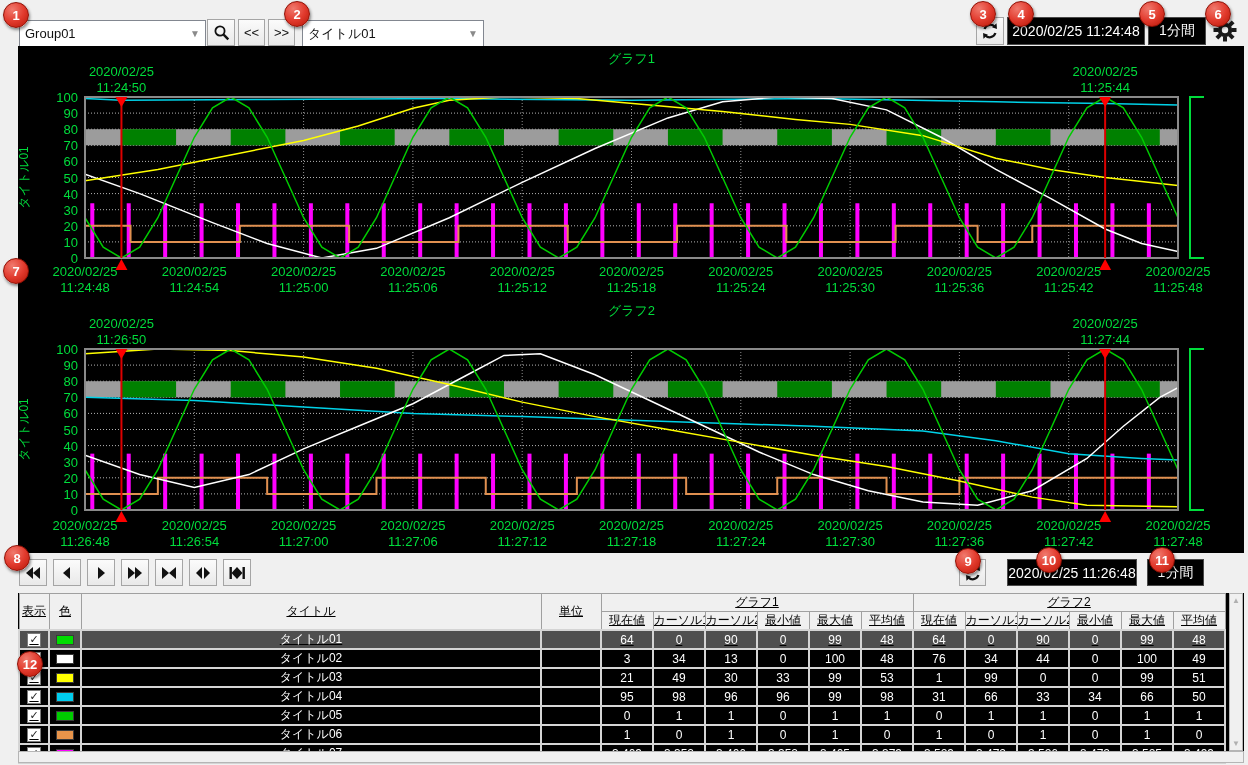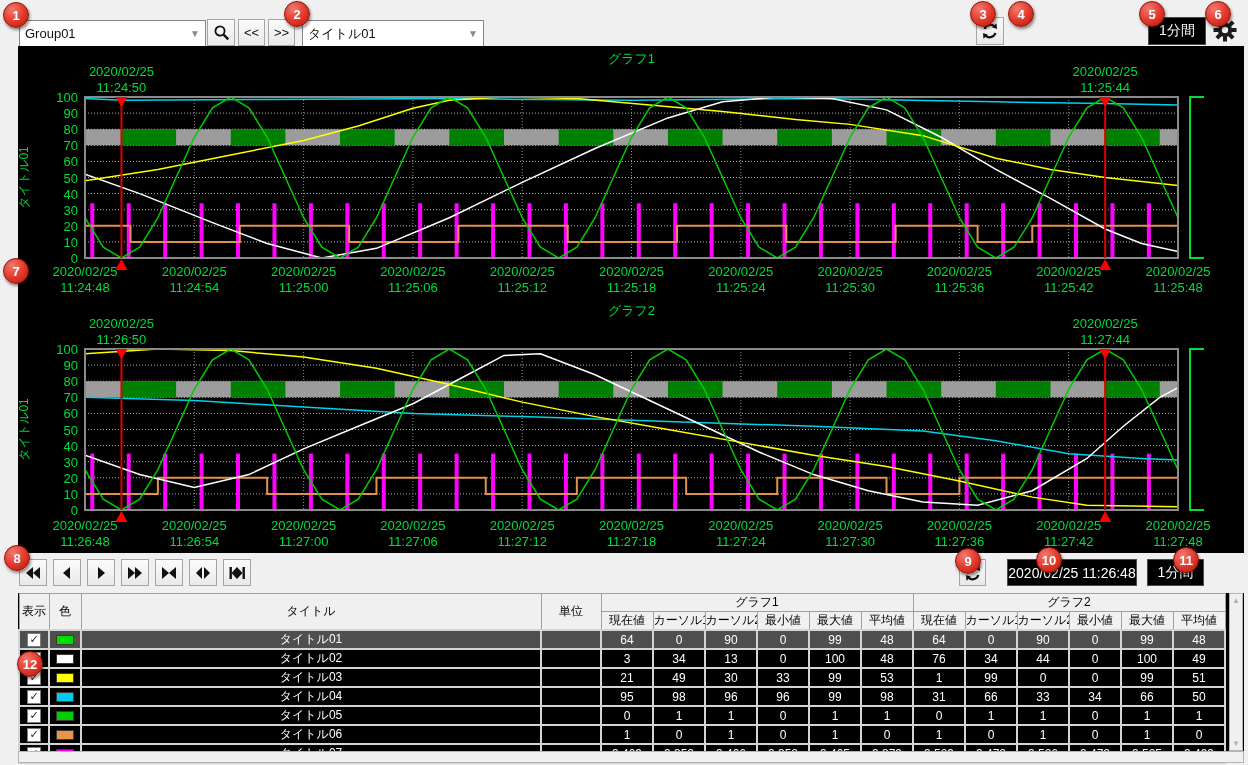--- a/index.html
+++ b/index.html
@@ -16,21 +16,21 @@
   .tbtn{position:absolute;background:linear-gradient(#fbfbfb,#e9e9e9);border:1px solid #a5a5a5;
         display:flex;align-items:center;justify-content:center;padding:0;cursor:pointer;
         font-size:13px;color:#111;box-sizing:border-box;}
   .blackbox{position:absolute;background:#000;border:1px solid #4a4a4a;color:#fff;
             display:flex;align-items:center;justify-content:center;font-size:14px;box-sizing:border-box;}
   
   #graph-panel{position:absolute;left:18px;top:46px;width:1226px;height:507px;background:#000;}
   
   #table-bg{position:absolute;left:18px;top:593px;width:1226px;height:158px;background:#000;}
   #table-host{position:absolute;left:18px;top:593px;}
-  table.grid{border-collapse:collapse;table-layout:fixed;width:1206px;font-size:12px;}
+  table.grid{border-collapse:collapse;table-layout:fixed;width:1206px;font-size:12px;text-decoration:underline;}
   table.grid th{background:#f0f0f0;color:#000;border:1px solid #a0a0a0;font-weight:normal;
                 height:16px;padding:0;overflow:hidden;white-space:nowrap;}
   table.grid td{background:#000;color:#fff;border:2px solid #d4d4d4;height:11px;
                 padding:0 2px;text-align:center;overflow:hidden;white-space:nowrap;}
   table.grid tr.selected td{background:#4f4f4f;}
   td.tl{text-align:left;padding-left:5px;}
   .cb{width:12px;height:12px;background:#fff;border:1px solid #7a7a7a;margin:0 auto;
       font-size:11px;line-height:11px;color:#222;text-align:center;}
   .sw{width:16px;height:8px;margin:0 auto;border:1px solid #3a3a3a;}
   
@@ -74,20 +74,23 @@
       <span class="arr">▼</span>
     </div>
     <button class="tbtn" style="left:976px;top:17px;width:28px;height:28px;">
       <svg width="18" height="18" viewBox="0 0 16 16">
         <path d="M 3.2,6.2 A 5.2,5.2 0 0 1 12.4,4.6" fill="none" stroke="#111" stroke-width="2"></path>
         <polygon points="13.8,1.2 14.2,6.2 9.8,4.6" fill="#111"></polygon>
         <path d="M 12.8,9.8 A 5.2,5.2 0 0 1 3.6,11.4" fill="none" stroke="#111" stroke-width="2"></path>
         <polygon points="2.2,14.8 1.8,9.8 6.2,11.4" fill="#111"></polygon>
       </svg>
     </button>
+    <div class="blackbox" style="left:1007px;top:17px;width:138px;height:28px;">
+      <span>2020/02/25 11:24:48</span>
+    </div>
     <div class="blackbox" style="left:1148px;top:17px;width:58px;height:28px;">
       <span>1分間</span>
     </div>
     <button class="tbtn" style="left:1210px;top:15px;width:30px;height:30px;background:#f0f0f0;border:none;">
       <svg width="24" height="24" viewBox="0 0 24 24">
         <g fill="#1a1a1a">
           <g id="teeth">
               <rect x="-2" y="-11.5" width="4" height="5" transform="translate(12,12) rotate(0)"></rect>
               <rect x="-2" y="-11.5" width="4" height="5" transform="translate(12,12) rotate(45)"></rect>
               <rect x="-2" y="-11.5" width="4" height="5" transform="translate(12,12) rotate(90)"></rect>
@@ -627,16 +630,16 @@
       <div class="callout" style="left: 16px; top: 15px;">1</div>
       <div class="callout" style="left: 297px; top: 14px;">2</div>
       <div class="callout" style="left: 983px; top: 14px;">3</div>
       <div class="callout" style="left: 1021px; top: 14px;">4</div>
       <div class="callout" style="left: 1152px; top: 14px;">5</div>
       <div class="callout" style="left: 1218px; top: 14px;">6</div>
       <div class="callout" style="left: 16px; top: 271px;">7</div>
       <div class="callout" style="left: 17px; top: 558px;">8</div>
       <div class="callout" style="left: 968px; top: 561px;">9</div>
       <div class="callout" style="left: 1049px; top: 560px;">10</div>
-      <div class="callout" style="left: 1162px; top: 560px; margin-left: 24px;">11</div>
+      <div class="callout" style="left: 1162px; top: 560px;">11</div>
       <div class="callout" style="left: 30px; top: 664px;">12</div>
     </div>
 </div>
 
 </body></html>

